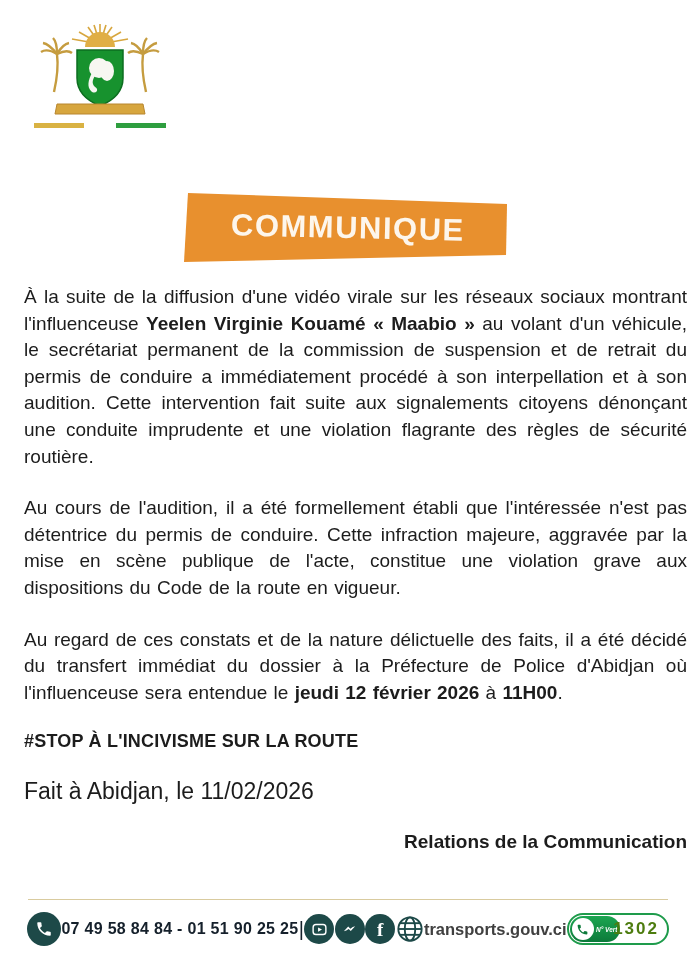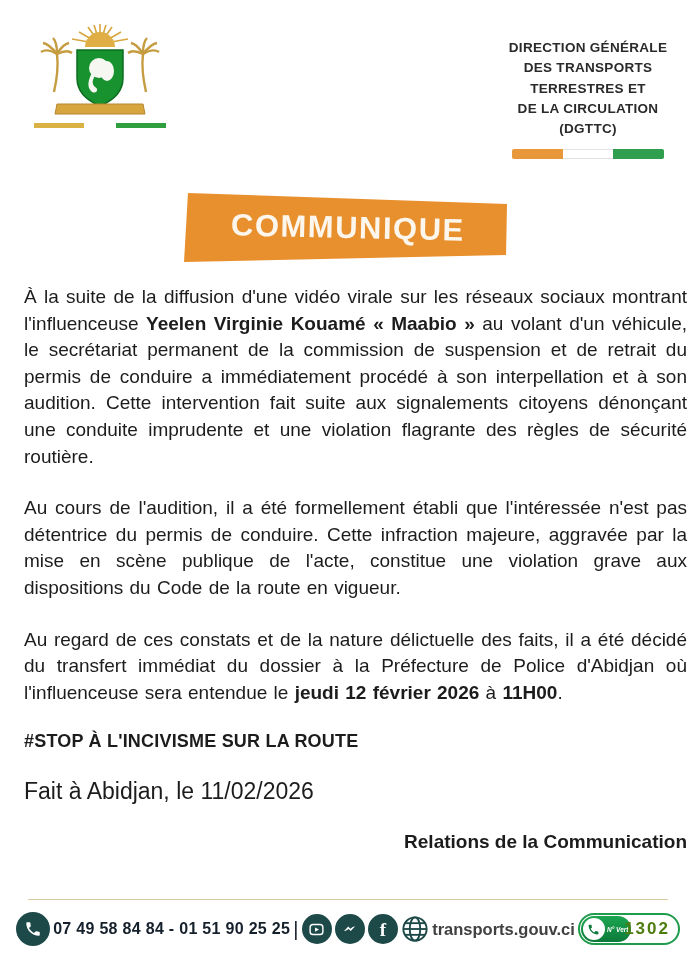--- a/index.html
+++ b/index.html
@@ -36,21 +36,21 @@
   .content{position:absolute;left:24px;right:9px;top:284px;}
   .content p{margin:0 0 25px 0;font-size:19px;line-height:1.4;text-align:justify;word-spacing:1px;}
   .content p .b{font-weight:bold;}
   .hashtag{margin-top:14px;font-size:18px;font-weight:bold;letter-spacing:.2px;}
   .dateline{margin-top:26px;font-size:23px;}
   .signature{margin-top:24px;text-align:right;font-size:19px;font-weight:bold;line-height:1.4;}
   
   .sep-line{position:absolute;left:28px;right:28px;top:899px;height:1px;background:#d9cb9f;}
   .footer-row{
     position:absolute;left:0;right:0;top:906px;height:46px;
-    display:flex;align-items:center;justify-content:space-between;padding:0 16px;
+    display:flex;align-items:center;justify-content:space-between;padding:0 27px;
   }
   .circle-icon{
     width:30px;height:30px;border-radius:50%;background:#1d4948;
     display:flex;align-items:center;justify-content:center;flex:0 0 auto;
   }
   .circle-icon.phone{width:34px;height:34px;}
   .fb-f{color:#ffffff;font-weight:bold;font-size:19px;font-family:"Liberation Serif", serif;line-height:1;}
   .phones{font-size:16px;font-weight:bold;color:#15202b;letter-spacing:.3px;white-space:nowrap;}
   .divider{font-size:20px;color:#15202b;font-weight:normal;}
   .website{font-size:16.5px;font-weight:bold;color:#404040;white-space:nowrap;}
@@ -118,34 +118,20 @@
 
       <path d="M20 84 L106 84 L108 94 L18 94 Z" fill="#D7A63E" stroke="#B8862F" stroke-width="1"></path>
     </svg>
     <div class="mini-flag">
       <span class="seg1"></span>
         <span class="seg2"></span>
         <span class="seg3"></span>
     </div>
   </div>
 
-  <div class="dg-block">
-    <div class="dg-title">
-      <div>DIRECTION GÉNÉRALE</div>
-      <div>DES TRANSPORTS</div>
-      <div>TERRESTRES ET</div>
-      <div>DE LA CIRCULATION</div>
-      <div>(DGTTC)</div>
-    </div>
-    <div class="flag-bar">
-      <span class="o"></span>
-        <span class="w"></span>
-        <span class="g"></span>
-    </div>
-  </div>
 
   <div class="banner">
     <span>COMMUNIQUE</span>
   </div>
 
   <div class="content">
     <p><span>À la suite de la diffusion d'une vidéo virale sur les réseaux sociaux montrant l'influenceuse </span><span class="b">Yeelen Virginie Kouamé « Maabio »</span><span> au volant d'un véhicule, le secrétariat permanent de la commission de suspension et de retrait du permis de conduire a immédiatement procédé à son interpellation et à son audition. Cette intervention fait suite aux signalements citoyens dénonçant une conduite imprudente et une violation flagrante des règles de sécurité routière.</span></p>
     <p><span>Au cours de l'audition, il a été formellement établi que l'intéressée n'est pas détentrice du permis de conduire. Cette infraction majeure, aggravée par la mise en scène publique de l'acte, constitue une violation grave aux dispositions du Code de la route en vigueur.</span></p>
     <p><span>Au regard de ces constats et de la nature délictuelle des faits, il a été décidé du transfert immédiat du dossier à la Préfecture de Police d'Abidjan où l'influenceuse sera entendue le </span><span class="b">jeudi 12 février 2026</span><span> à </span><span class="b">11H00</span><span>.</span></p>
 

